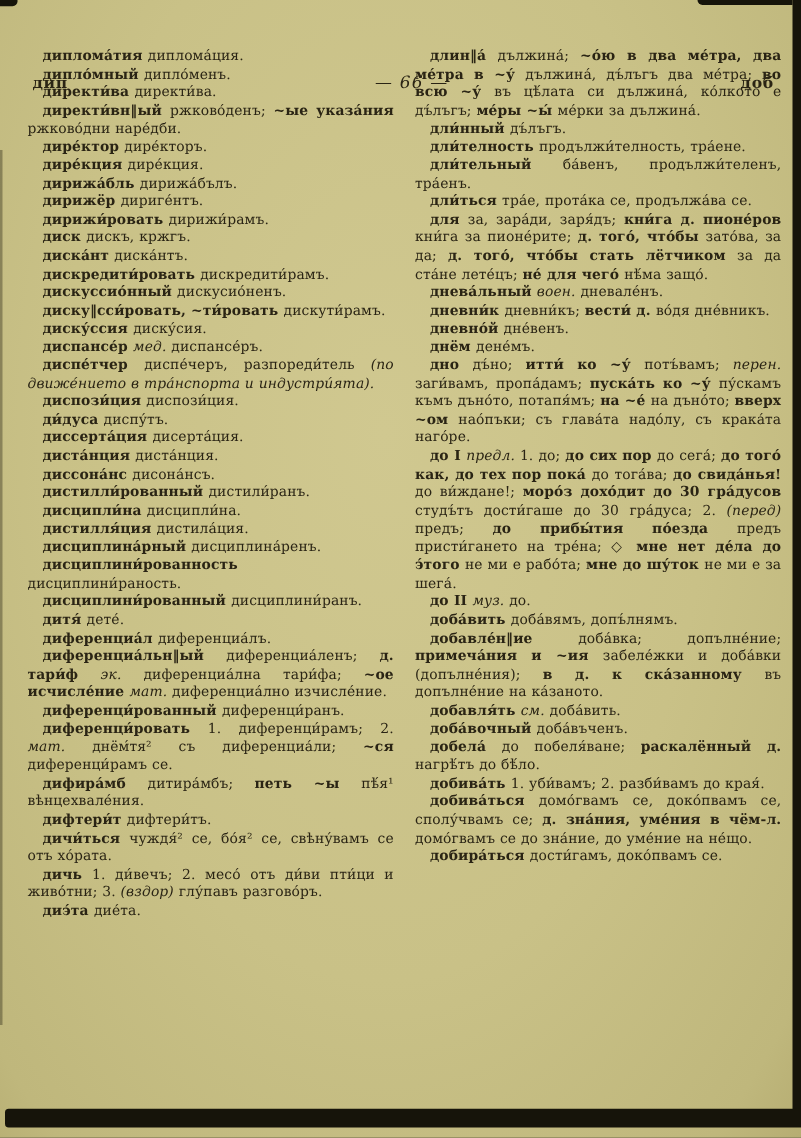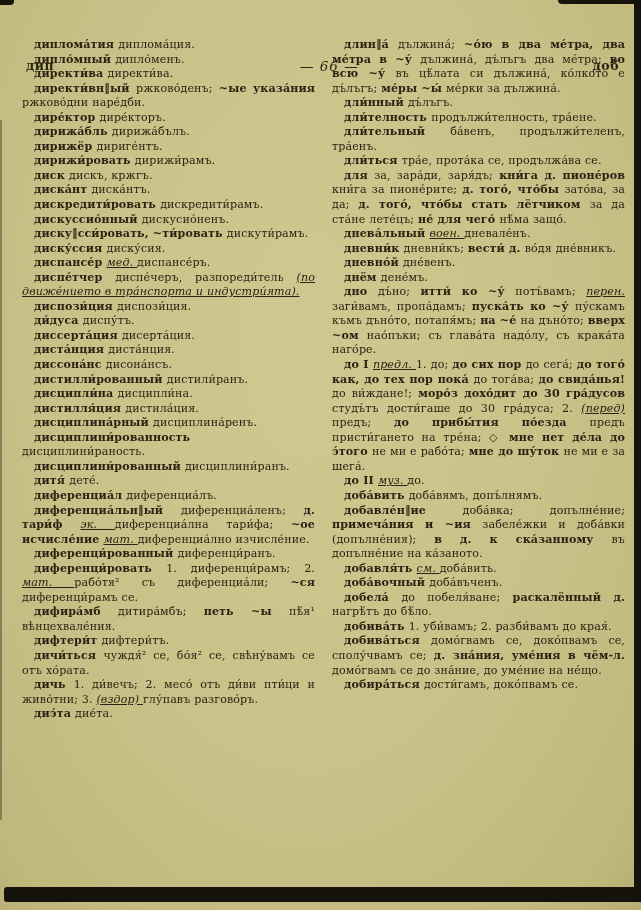--- a/index.html
+++ b/index.html
@@ -36,21 +36,21 @@
   .entry{
     margin:0;
     font-size:11.1px;
     line-height:14.55px;
     text-indent:12px;
     text-align:justify;
     letter-spacing:.1px;
     word-spacing:.2px;
   }
   .entry .b{font-weight:bold;}
-  .entry .i{font-style:italic;text-decoration:underline;}
+  .entry .i{font-style:italic;}
 </style>
 </head>
 <body>
 
 <div class="page">
   <div class="edge edge-topleft"></div>
   <div class="edge edge-topright"></div>
   <div class="edge edge-right"></div>
   <div class="edge edge-bottom"></div>
   <div class="edge edge-left"></div>
@@ -61,20 +61,21 @@
     <span class="corner">доб</span>
   </div>
 
   <div class="content">
     <div class="col" id="col-left">
         <p class="entry"><span class="b">диплома́тия </span><span>диплома́ция.</span></p>
         <p class="entry"><span class="b">дипло́мный </span><span>дипло́менъ.</span></p>
         <p class="entry"><span class="b">директи́ва </span><span>директи́ва.</span></p>
         <p class="entry"><span class="b">директи́вн‖ый </span><span>ржково́денъ; </span><span class="b">~ые указа́ния </span><span>ржково́дни наре́дби.</span></p>
         <p class="entry"><span class="b">дире́ктор </span><span>дире́кторъ.</span></p>
+        <p class="entry"><span class="b">дире́кция </span><span>дире́кция.</span></p>
         <p class="entry"><span class="b">дирижа́бль </span><span>дирижа́бълъ.</span></p>
         <p class="entry"><span class="b">дирижёр </span><span>дириге́нтъ.</span></p>
         <p class="entry"><span class="b">дирижи́ровать </span><span>дирижи́рамъ.</span></p>
         <p class="entry"><span class="b">диск </span><span>дискъ, кржгъ.</span></p>
         <p class="entry"><span class="b">диска́нт </span><span>диска́нтъ.</span></p>
         <p class="entry"><span class="b">дискредити́ровать </span><span>дискредити́рамъ.</span></p>
         <p class="entry"><span class="b">дискуссио́нный </span><span>дискусио́ненъ.</span></p>
         <p class="entry"><span class="b">диску‖сси́ровать, ~ти́ровать </span><span>дискути́рамъ.</span></p>
         <p class="entry"><span class="b">диску́ссия </span><span>диску́сия.</span></p>
         <p class="entry"><span class="b">диспансе́р </span><span class="i">мед. </span><span>диспансе́ръ.</span></p>
@@ -87,21 +88,21 @@
         <p class="entry"><span class="b">дистилли́рованный </span><span>дистили́ранъ.</span></p>
         <p class="entry"><span class="b">дисципли́на </span><span>дисципли́на.</span></p>
         <p class="entry"><span class="b">дистилля́ция </span><span>дистила́ция.</span></p>
         <p class="entry"><span class="b">дисциплина́рный </span><span>дисциплина́ренъ.</span></p>
         <p class="entry"><span class="b">дисциплини́рованность </span><span>дисциплини́раность.</span></p>
         <p class="entry"><span class="b">дисциплини́рованный </span><span>дисциплини́ранъ.</span></p>
         <p class="entry"><span class="b">дитя́ </span><span>дете́.</span></p>
         <p class="entry"><span class="b">диференциа́л </span><span>диференциа́лъ.</span></p>
         <p class="entry"><span class="b">диференциа́льн‖ый </span><span>диференциа́ленъ; </span><span class="b">д. тари́ф </span><span class="i">эк. </span><span>диференциа́лна тари́фа; </span><span class="b">~ое исчисле́ние </span><span class="i">мат. </span><span>диференциа́лно изчисле́ние.</span></p>
         <p class="entry"><span class="b">диференци́рованный </span><span>диференци́ранъ.</span></p>
-        <p class="entry"><span class="b">диференци́ровать </span><span>1. диференци́рамъ; 2. </span><span class="i">мат. </span><span>рабо́тя² съ диференциа́ли; </span><span class="b">~ся </span><span>диференци́рамъ се.</span></p>
+        <p class="entry"><span class="b">диференци́ровать </span><span>1. диференци́рамъ; 2. </span><span class="i">мат. </span><span>днём́тя² съ диференциа́ли; </span><span class="b">~ся </span><span>диференци́рамъ се.</span></p>
         <p class="entry"><span class="b">дифира́мб </span><span>дитира́мбъ; </span><span class="b">петь ~ы </span><span>пѣ́я¹ вѣнцехвале́ния.</span></p>
         <p class="entry"><span class="b">дифтери́т </span><span>дифтери́тъ.</span></p>
         <p class="entry"><span class="b">дичи́ться </span><span>чуждя́² се, бо́я² се, свѣну́вамъ се отъ хо́рата.</span></p>
         <p class="entry"><span class="b">дичь </span><span>1. ди́вечъ; 2. месо́ отъ ди́ви пти́ци и живо́тни; 3. </span><span class="i">(вздор) </span><span>глу́павъ разгово́ръ.</span></p>
         <p class="entry"><span class="b">диэ́та </span><span>дие́та.</span></p>
       </div>
     <div class="col" id="col-right">
         <p class="entry"><span class="b">длин‖а́ </span><span>дължина́; </span><span class="b">~о́ю в два ме́тра, два ме́тра в ~у́ </span><span>дължина́, дъ́лъгъ два ме́тра; </span><span class="b">во всю ~у́ </span><span>въ цѣ́лата си дължина́, ко́лкото е дъ́лъгъ; </span><span class="b">ме́ры ~ы́ </span><span>ме́рки за дължина́.</span></p>
         <p class="entry"><span class="b">дли́нный </span><span>дъ́лъгъ.</span></p>
         <p class="entry"><span class="b">дли́телность </span><span>продължи́телность, тра́ене.</span></p>

